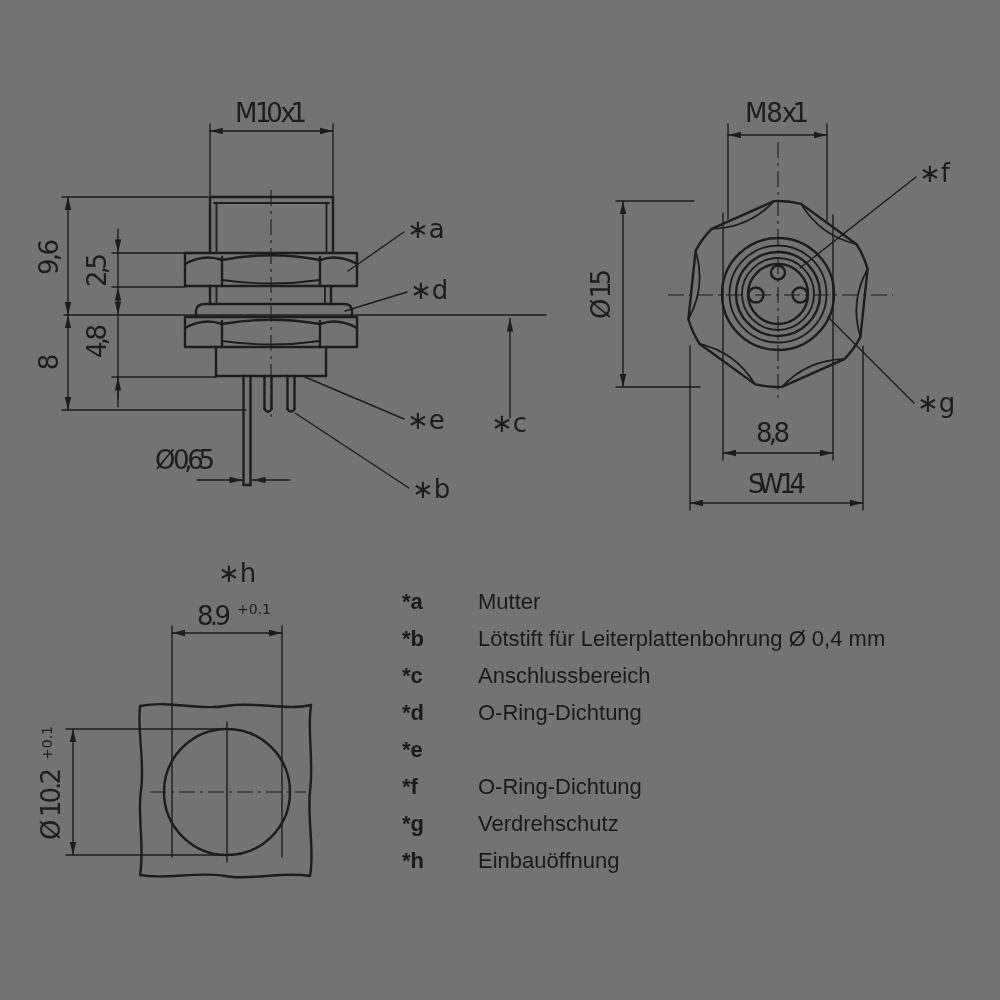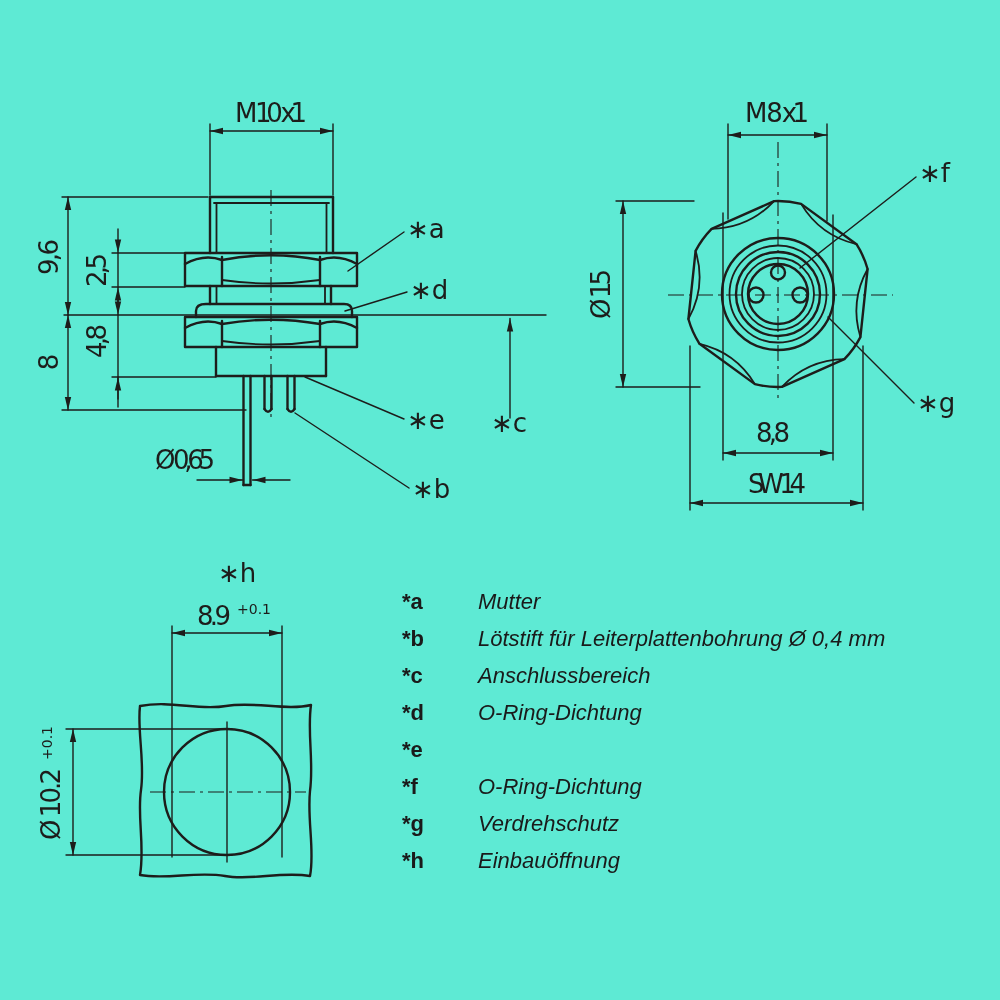--- a/index.html
+++ b/index.html
@@ -1,31 +1,31 @@
 <!DOCTYPE html>
 <html><head>
 <meta charset="utf-8">
 <style>
   html,body{margin:0;padding:0;background:#ffffff;}
-  #stage{position:relative;width:1000px;height:1000px;background:#5eead4;overflow:hidden;
+  #stage{position:relative;width:1000px;height:1000px;background:#737373;overflow:hidden;
          font-family:"Liberation Sans",sans-serif;}
   svg{position:absolute;left:0;top:0;}
   
   .obj{stroke:#1d1d1b;stroke-width:2.4;fill:none;stroke-linecap:round;stroke-linejoin:round;}
   .med{stroke:#1d1d1b;stroke-width:1.8;fill:none;stroke-linecap:round;}
   .thin{stroke:#1d1d1b;stroke-width:1.4;fill:none;stroke-linecap:round;}
   .cl{stroke:#1d1d1b;stroke-width:1.1;fill:none;stroke-dasharray:16 5 3 5;}
   .dt{font-family:"DejaVu Sans",sans-serif;font-size:26px;fill:#1d1d1b;}
   .sup{font-family:"DejaVu Sans",sans-serif;font-size:14px;fill:#1d1d1b;}
   .co{font-family:"DejaVu Sans",sans-serif;font-size:26px;fill:#1d1d1b;}
   
   #legend{position:absolute;left:402px;top:589px;color:#1a1a1a;}
   .lrow{display:flex;height:37px;align-items:flex-start;}
   .lkey{width:76px;font-size:22px;font-weight:bold;}
-  .llabel{font-size:22px;white-space:nowrap;font-style:italic;}
+  .llabel{font-size:22px;white-space:nowrap;}
 </style>
 </head>
 <body>
 
 <div id="stage">
 <svg width="1000" height="1000" viewBox="0 0 1000 1000">
   <defs>
     <marker id="ah" viewBox="0 0 14 8" refX="13.5" refY="4" markerWidth="14" markerHeight="8" orient="auto-start-reverse" markerUnits="userSpaceOnUse">
       <path d="M13.5,4 L0.5,0.8 L0.5,7.2 Z" fill="#1d1d1b"></path>
     </marker>

